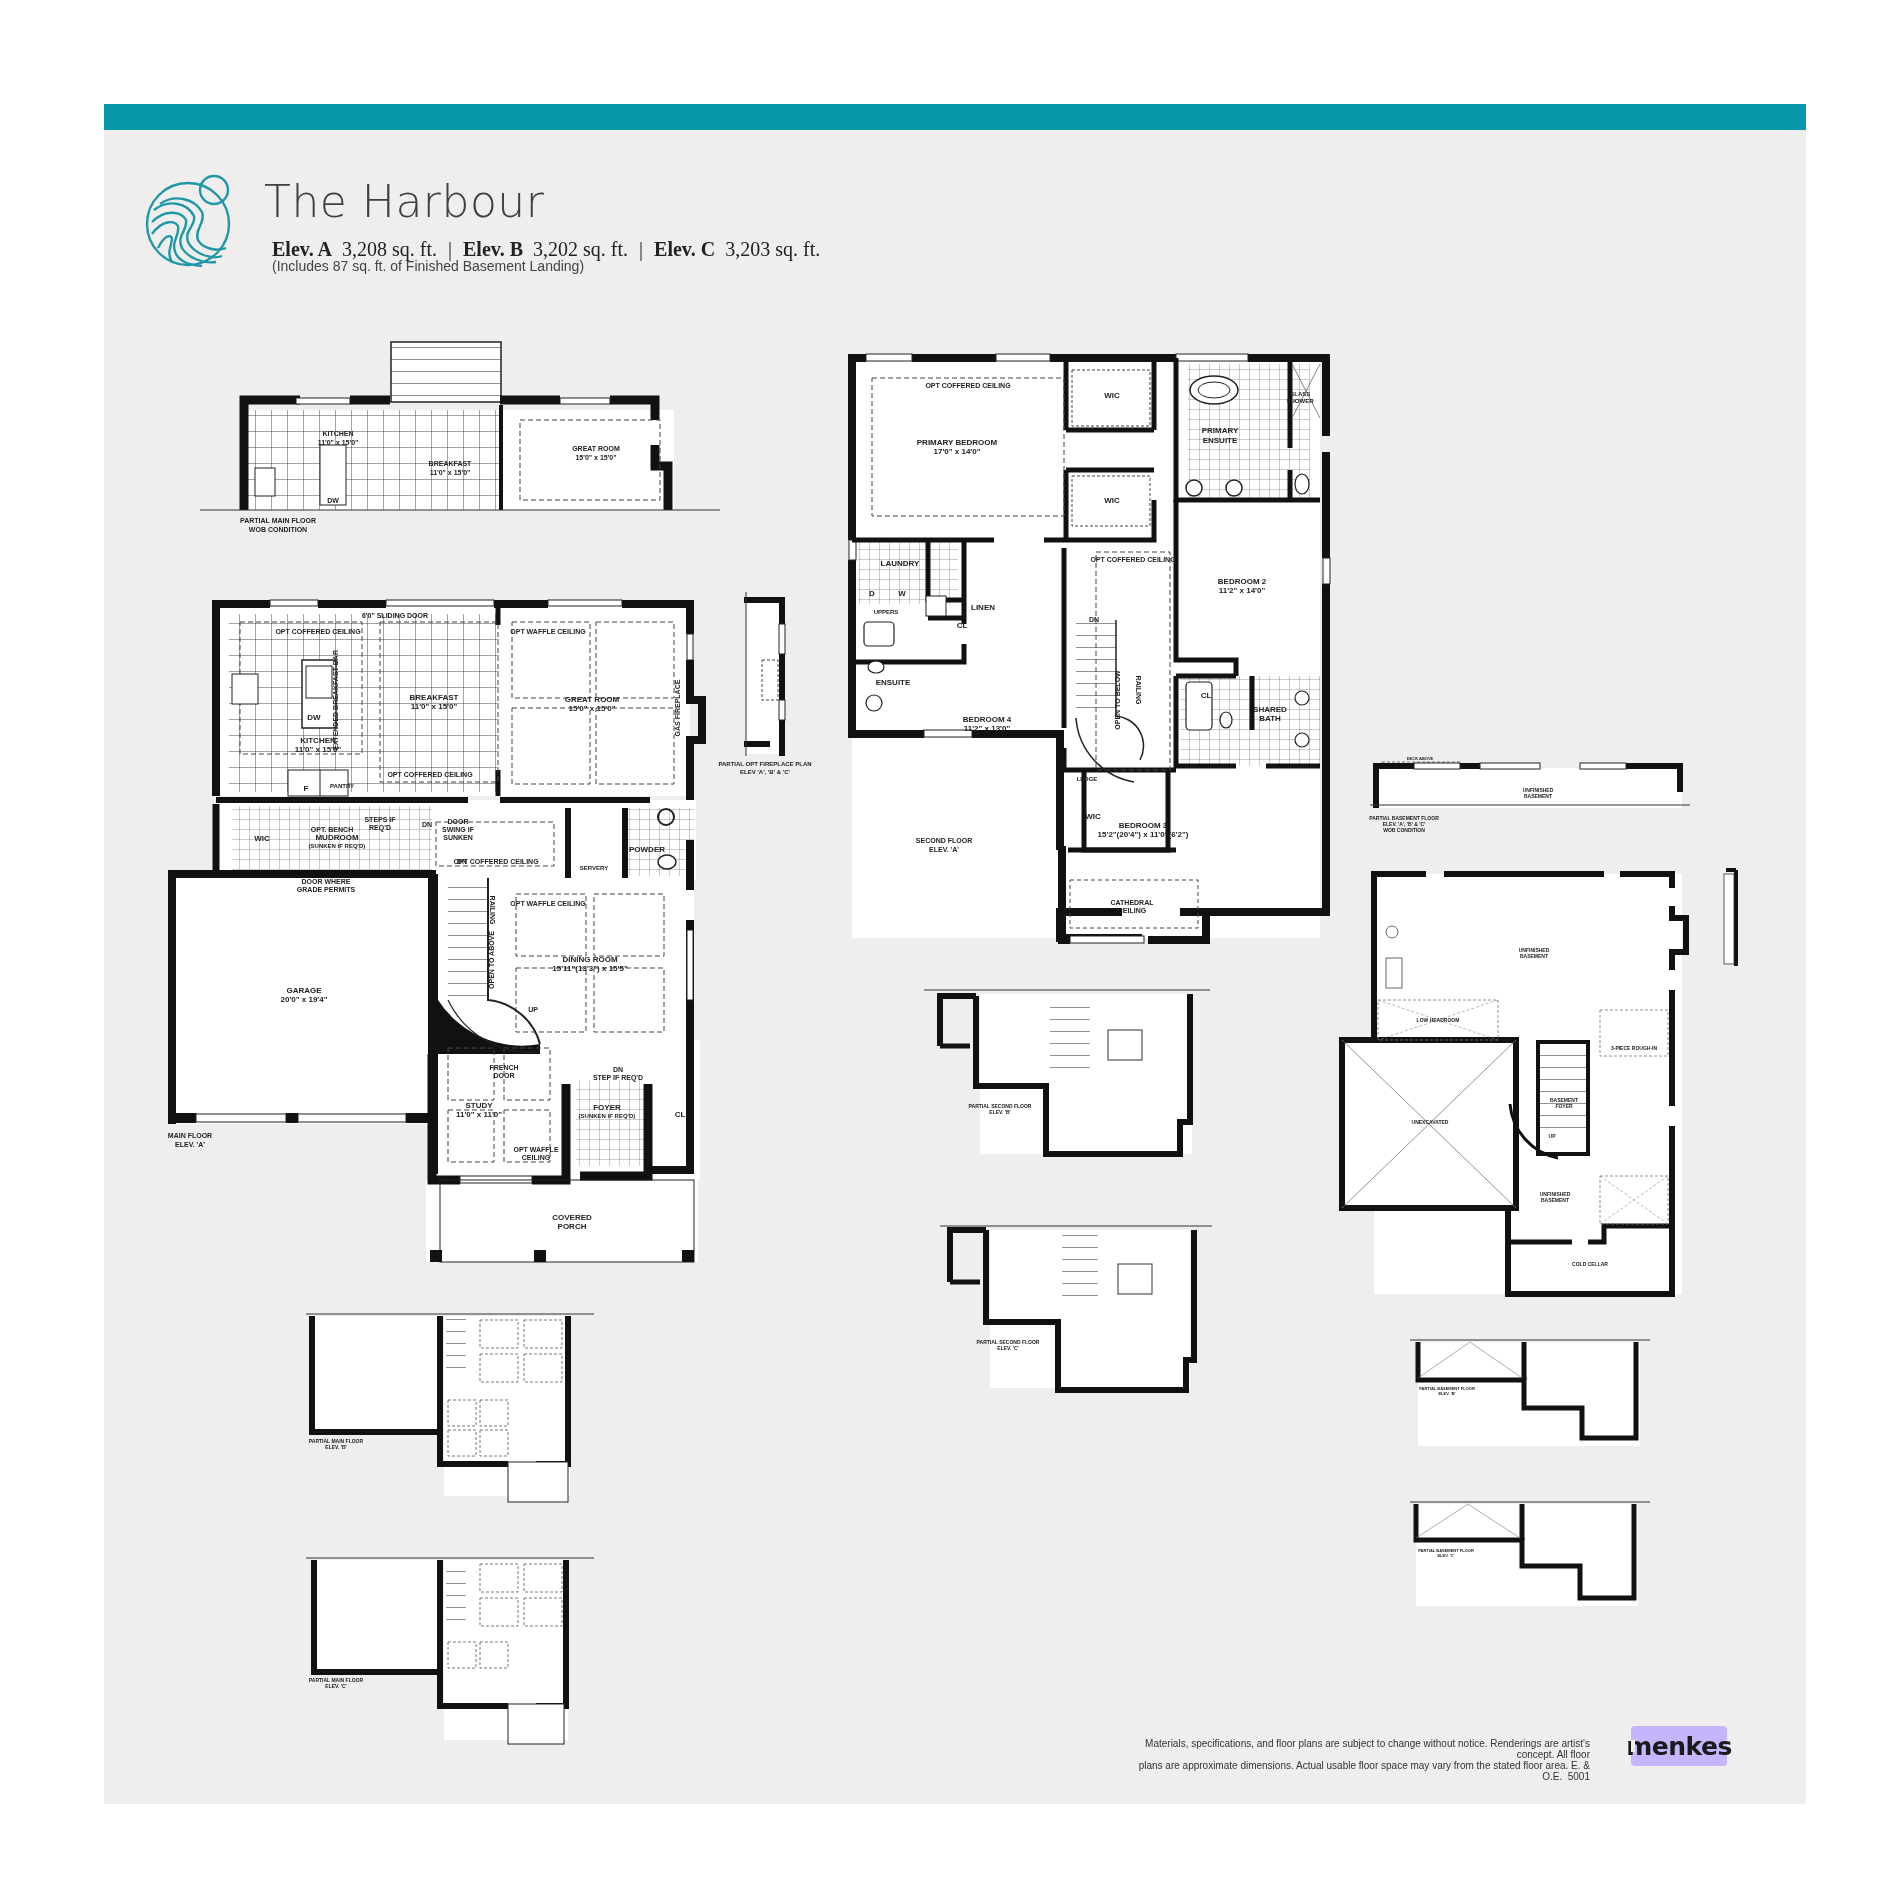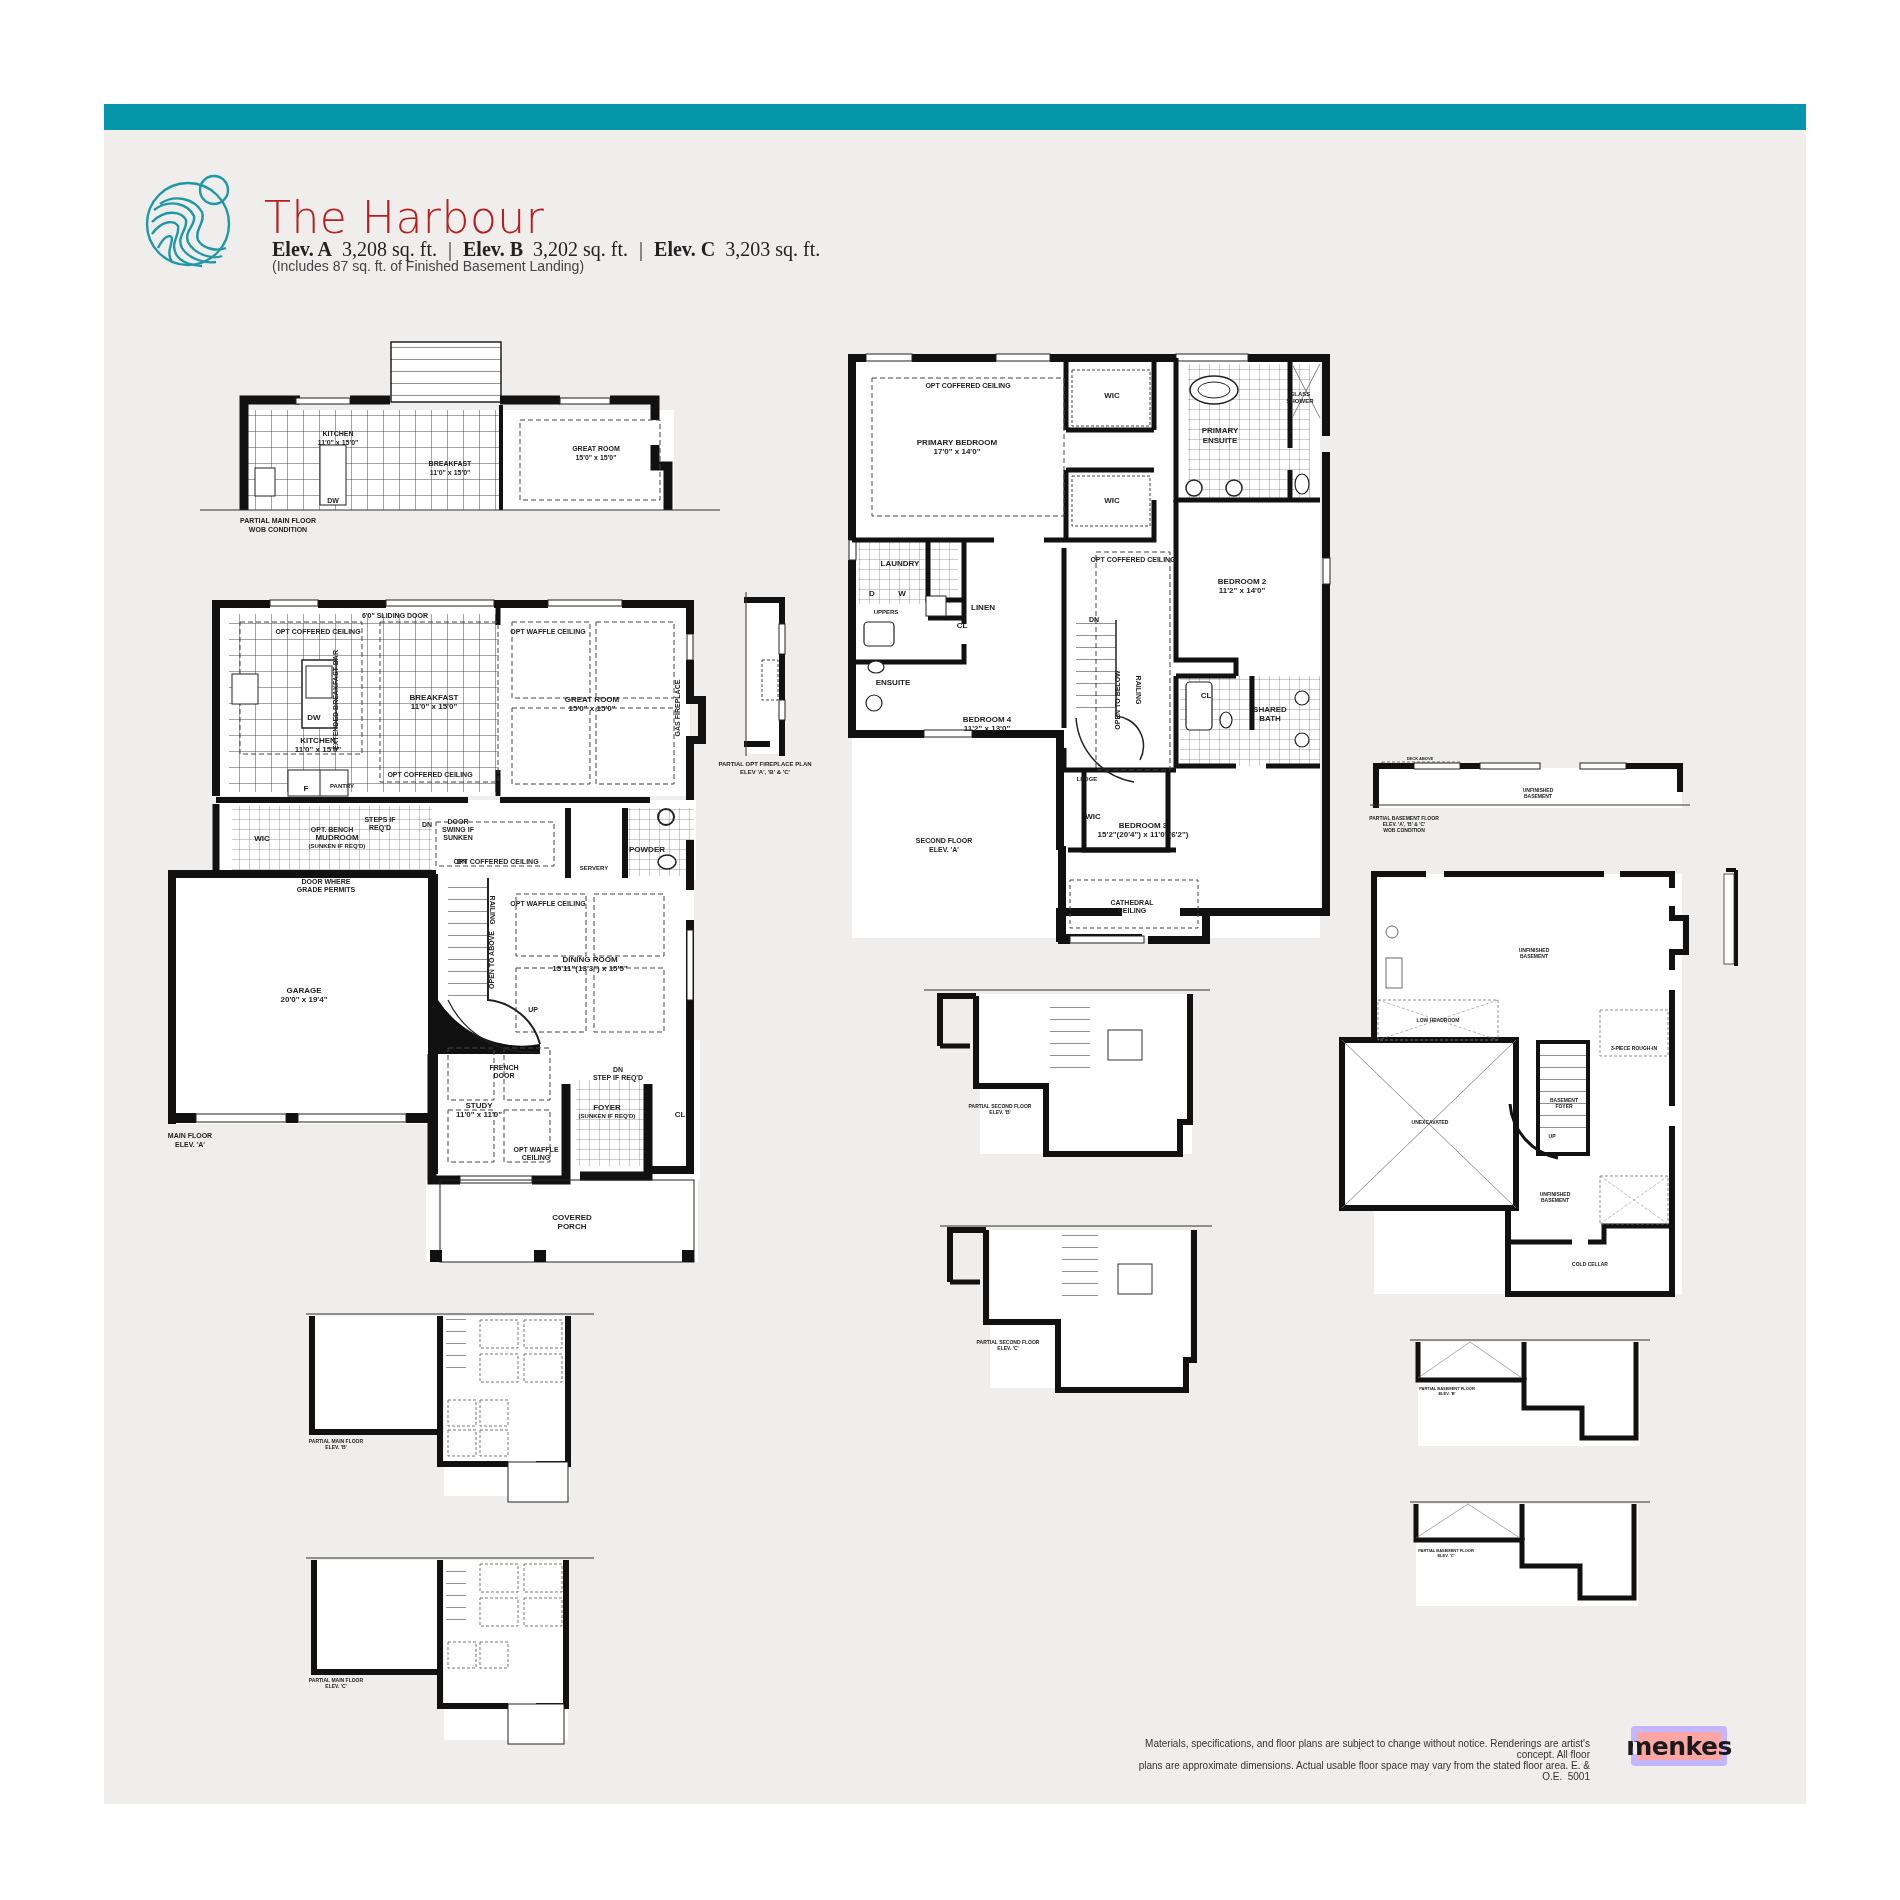--- a/index.html
+++ b/index.html
@@ -1,29 +1,29 @@
 <!DOCTYPE html>
 <html><head>
 <meta charset="utf-8">
 <style>
   html,body{margin:0;padding:0;background:#ffffff;}
   body{width:1900px;height:1900px;position:relative;overflow:hidden;font-family:"Liberation Sans",sans-serif;}
   .sheet{position:absolute;left:104px;top:104px;width:1702px;height:1700px;background:#efeeed;}
   .topbar{position:absolute;left:104px;top:104px;width:1702px;height:26px;background:#0696aa;}
   .logo{position:absolute;left:144px;top:168px;width:96px;height:104px;}
-  .title{position:absolute;left:264px;top:176px;font-family:"DejaVu Sans",sans-serif;font-weight:200;font-size:44px;color:#b91c1c;letter-spacing:0.5px;margin-top:16px;}
+  .title{position:absolute;left:264px;top:176px;font-family:"DejaVu Sans",sans-serif;font-weight:200;font-size:44px;color:#404040;letter-spacing:0.5px;}
   .sqft{position:absolute;left:272px;top:238px;font-family:"Liberation Serif",serif;font-size:20px;color:#222;white-space:nowrap;}
   .sqft b{font-weight:bold;}
   .sqft .sep{margin:0 6px;}
   .note{position:absolute;left:272px;top:258px;font-family:"Liberation Sans",sans-serif;font-size:14px;color:#444;}
   svg.plans{position:absolute;left:0;top:0;width:1900px;height:1900px;}
   .lbl{font-family:"Liberation Sans",sans-serif;font-weight:bold;fill:#222;text-anchor:middle;}
   .disc{position:absolute;left:1130px;top:1738px;width:460px;text-align:right;font-size:10px;line-height:11px;color:#333;}
   .disc b{font-weight:normal;}
-  .menkes{position:absolute;left:1631px;top:1726px;width:96px;height:40px;border:6px solid #c4b5fd;border-radius:4px;background:#fca5a5;box-sizing:border-box;display:flex;align-items:center;justify-content:center;}
+  .menkes{position:absolute;left:1631px;top:1726px;width:96px;height:40px;border:4px solid #c4b5fd;border-radius:4px;background:#c4b5fd;box-sizing:border-box;display:flex;align-items:center;justify-content:center;}
   .menkes span{font-family:"DejaVu Sans",sans-serif;font-weight:bold;font-size:25px;color:#1a1a1a;letter-spacing:-0.5px;line-height:1;}
   .menkes:before{content:"";position:absolute;left:-4px;top:10px;width:4px;height:12px;background:#efeeed;}
 </style>
 </head>
 <body>
 
 <div class="sheet"></div>
 <div class="topbar"></div>
 
 <svg class="logo" viewBox="0 0 96 104">

